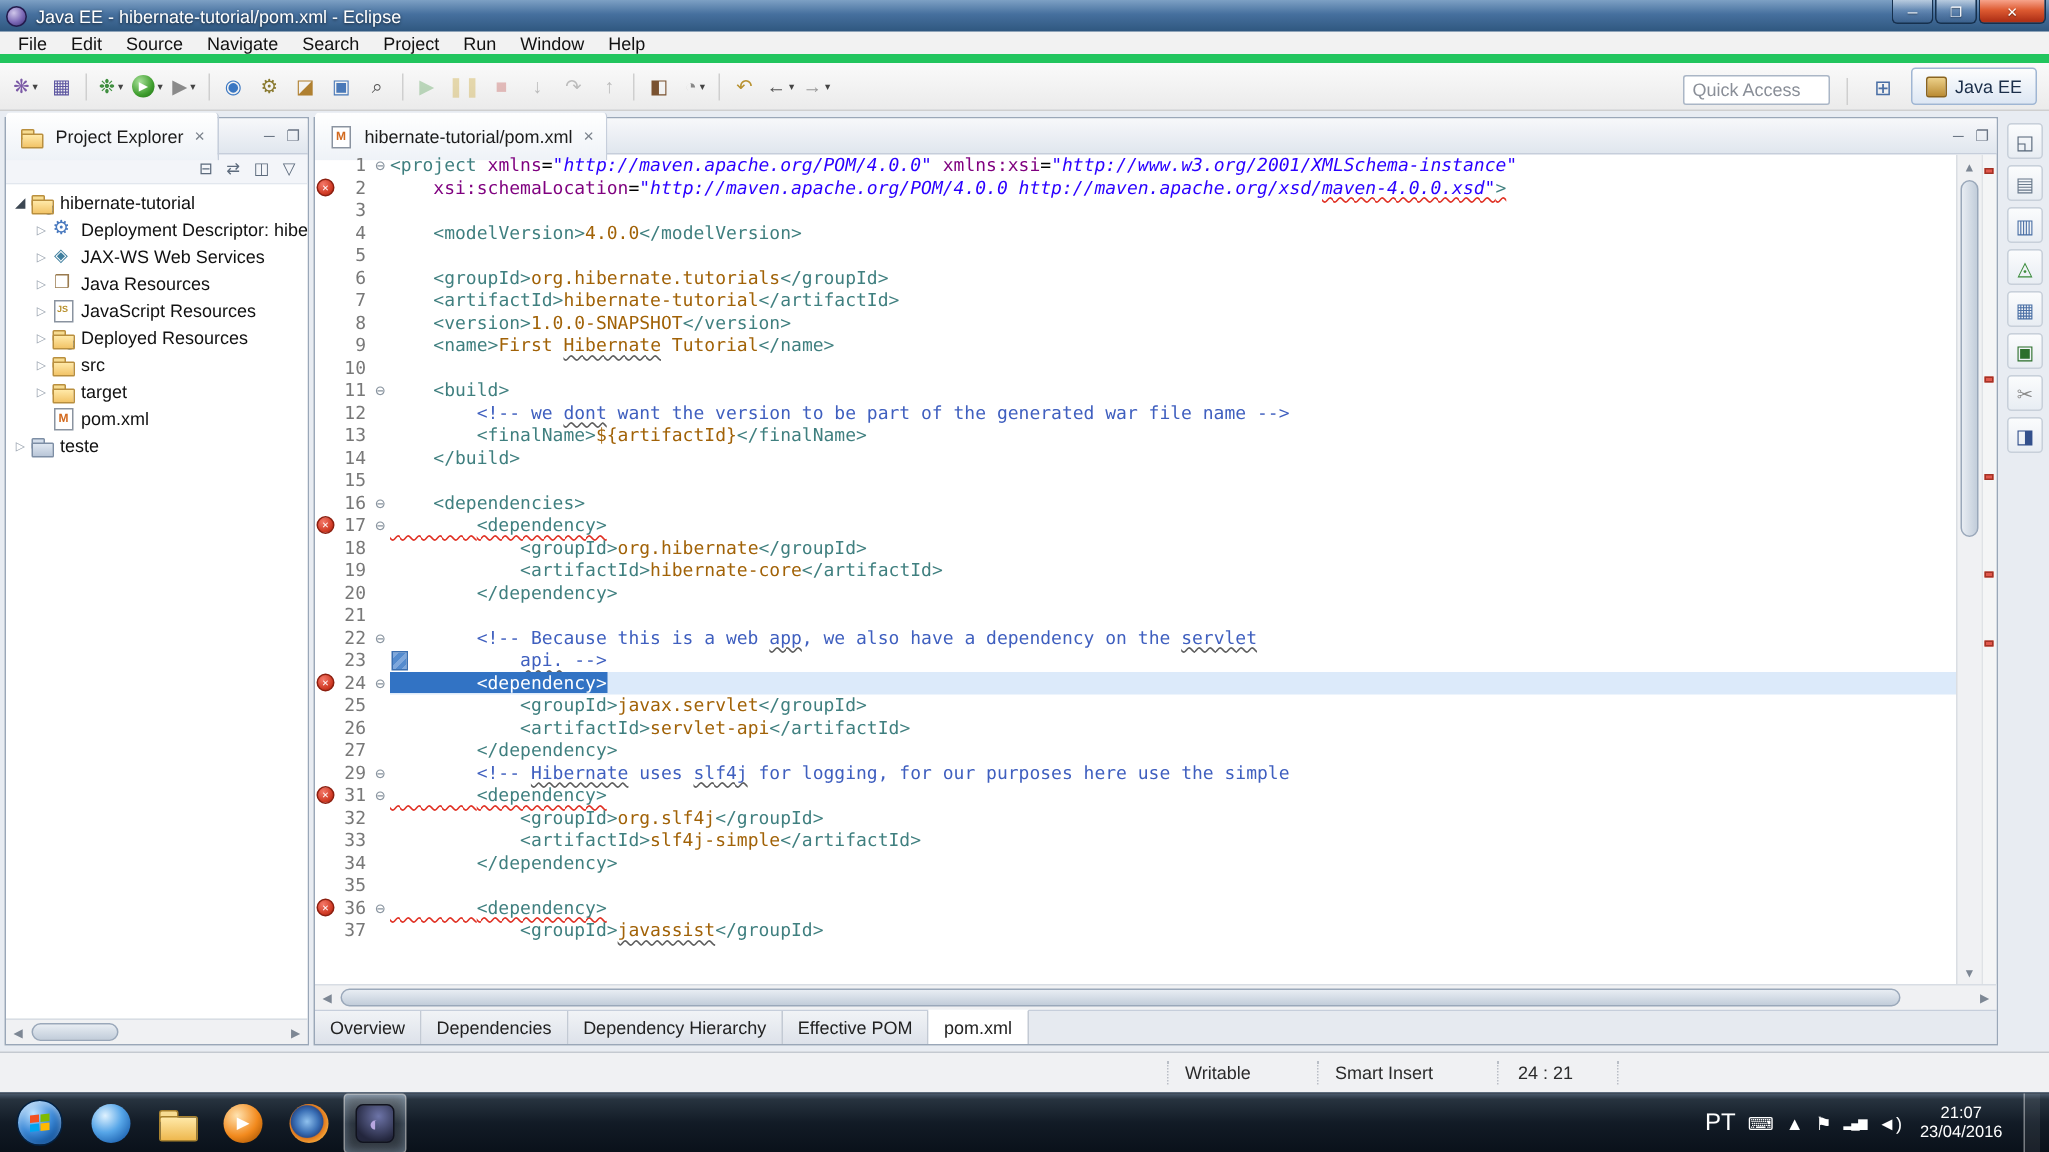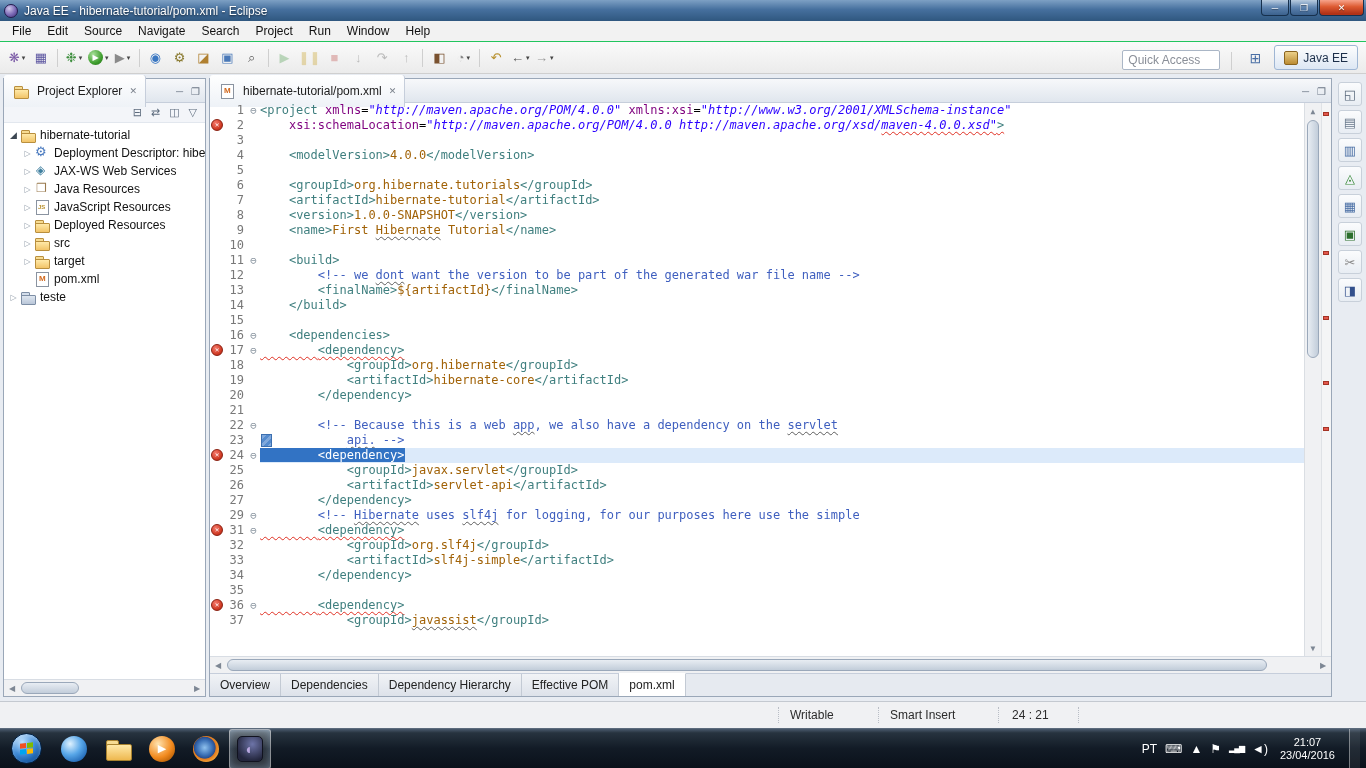--- a/index.html
+++ b/index.html
@@ -9,21 +9,21 @@
   
   .window{position:absolute;left:0;top:0;width:1366px;height:728px;background:#e8ecf2;display:flex;flex-direction:column}
   .titlebar{height:21px;background:linear-gradient(180deg,#7da0c4 0%,#46709e 45%,#2f577f 100%);display:flex;align-items:center;padding-left:4px;position:relative;flex:none}
   .app-icon{width:14px;height:14px;border-radius:50%;background:radial-gradient(circle at 35% 30%,#cfc6ea,#7a68b5 55%,#3d2f73);border:1px solid #241b4d;flex:none}
   .title-text{color:#fff;margin-left:6px;text-shadow:0 1px 2px rgba(0,0,0,.65);font-size:12px}
   .winbtns{position:absolute;right:2px;top:0;display:flex}
   .wb{height:16px;display:flex;align-items:center;justify-content:center;color:#fff;font-size:9px;border:1px solid #16304d;border-top:none;border-radius:0 0 4px 4px;margin-left:1px;background:linear-gradient(180deg,rgba(255,255,255,.45),rgba(130,160,200,.35) 45%,rgba(60,95,140,.45));text-shadow:0 1px 1px rgba(0,0,0,.5)}
   .wb.min,.wb.max{width:28px}
   .wb.close{width:45px;background:linear-gradient(180deg,#f7a38b,#dd5a31 45%,#b23318 90%)}
 
-  .menubar{height:21px;background:#f2f2f2;border-bottom:1px solid #22c55e;display:flex;align-items:center;padding-left:4px;flex:none}
+  .menubar{height:21px;background:#f2f2f2;border-bottom:6px solid #22c55e;display:flex;align-items:center;padding-left:4px;flex:none}
   .menu-item{padding:2px 8px;color:#111}
 
   
   .toolbar{height:32px;background:linear-gradient(#fafafa,#ebebeb);border-bottom:1px solid #cfcfcf;display:flex;align-items:center;padding:0 5px;flex:none}
   .tbuttons{display:flex;align-items:center}
   .tbtn{height:22px;min-width:22px;display:flex;align-items:center;justify-content:center;border-radius:3px;margin:0 1px;border:1px solid transparent}
   .tbtn .gl{font-size:13px;line-height:1}
   .tbtn.dis{opacity:.35}
   .tbtn.runbtn .gl{width:15px;height:15px;border-radius:50%;background:radial-gradient(circle at 35% 30%,#a8e09a,#3f9e2e 60%,#1d6b12);font-size:8px;display:flex;align-items:center;justify-content:center;color:#fff}
   .ddarr{font-size:7px;color:#444;margin-left:2px}
@@ -135,21 +135,21 @@
   .ico-ie{border-radius:50%;background:radial-gradient(circle at 35% 30%,#dff2ff,#57a6e8 45%,#1a5fae 85%)}
   .ico-folder{background:transparent}
   .ico-folder::after{content:"";position:absolute;left:1px;top:8px;width:24px;height:15px;background:linear-gradient(#ffe9a8,#eeb84f);border:1px solid #a8822f;border-radius:2px}
   .ico-folder::before{content:"";position:absolute;left:1px;top:4px;width:11px;height:6px;background:#f7dc92;border:1px solid #a8822f;border-radius:2px 2px 0 0}
   .ico-wmp{border-radius:50%;background:radial-gradient(circle at 35% 30%,#ffe3b0,#f28a1e 55%,#a85400 90%)}
   .ico-wmp::after{content:"▶";position:absolute;inset:0;display:flex;align-items:center;justify-content:center;color:#fff;font-size:11px}
   .ico-firefox{border-radius:50%;background:radial-gradient(circle at 45% 45%,#8fc1ee 0%,#3a6fb5 38%,#2a4f8f 52%,#e07a1f 56%,#f6a83a 75%,#b34d00 100%)}
   .ico-eclipse{border-radius:5px;background:radial-gradient(circle at 60% 30%,#6d74a8,#23263d 75%);border:1px solid #11131f}
   .ico-eclipse::after{content:"◐";position:absolute;inset:0;display:flex;align-items:center;justify-content:center;color:#b9a7e0;font-size:14px}
   .tray{margin-left:auto;display:flex;align-items:center;gap:8px;color:#fff;padding-right:6px}
-  .tray .lang{font-size:12px}
+  .tray .lang{font-size:16px}
   .trayico{font-size:12px;color:#fff;display:flex;align-items:flex-end}
   .t-net{font-size:8px;letter-spacing:-1px}
   .clock{text-align:center;font-size:11px;line-height:13px;margin-left:4px}
   .showdesk{width:11px;height:40px;border-left:1px solid rgba(255,255,255,.4);background:rgba(255,255,255,.07);margin-left:6px}
 </style>
 </head>
 <body>
 
 <div class="window">
 

